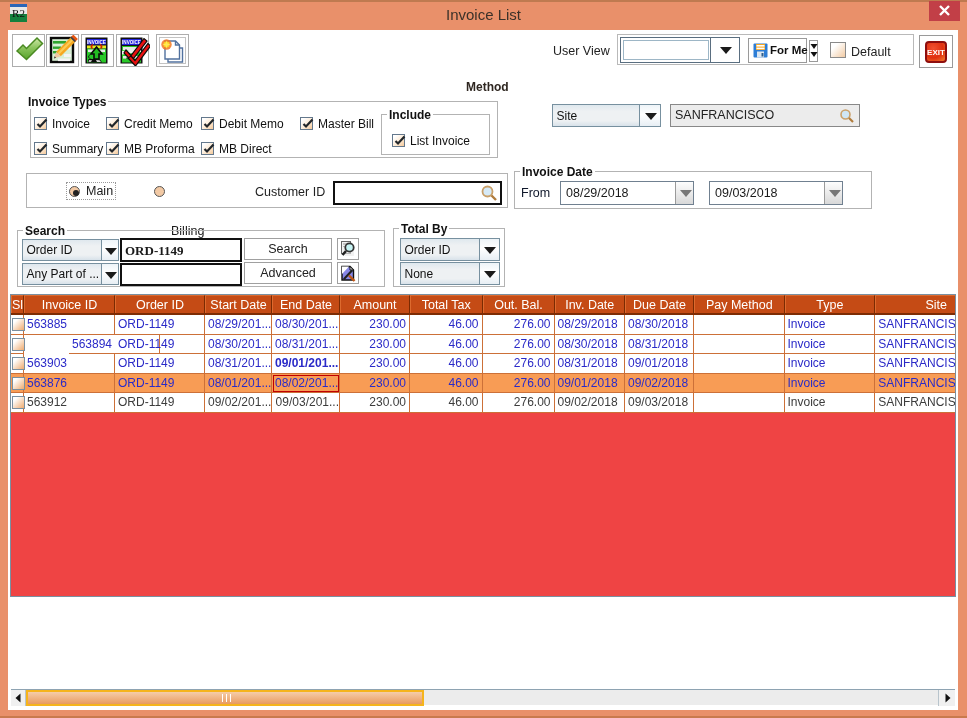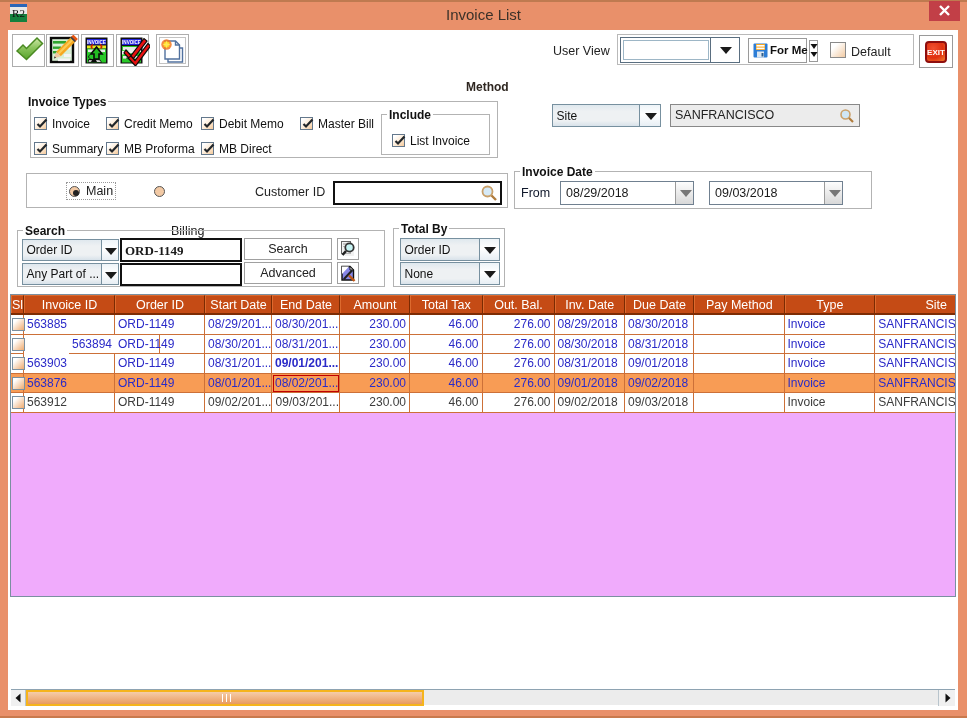--- a/index.html
+++ b/index.html
@@ -304,21 +304,21 @@
       <div class="tri" style="left:4px;top:8px;"></div>
     </div>
 </div>
 <div class="combo" style="left:400px;top:262px;width:100px;height:23px;">
   <span class="txt">None</span>
   <div class="arr" style="width:20px;">
       <div class="tri" style="left:4px;top:8px;"></div>
     </div>
 </div>
 
-<div class="abs" id="grid" style="left:10px;top:294px;width:946px;height:303px;border:1px solid #7a8fa0;background:#f0abfc;overflow:hidden;">
+<div class="abs" id="grid" style="left:10px;top:294px;width:946px;height:303px;border:1px solid #7a8fa0;background:#ef4444;overflow:hidden;">
 <div class="abs" style="left:0;top:0;width:945px;height:20px;background:#c54b15;border-bottom:2px solid #7d2c04;">
 <div class="abs hcell" style="left:0px;top:0;width:13px;height:18px;text-align:center;">Sl</div>
 <div class="abs hcell" style="left:13px;top:0;width:91px;height:18px;text-align:center;">Invoice ID</div>
 <div class="abs hcell" style="left:104px;top:0;width:90px;height:18px;text-align:center;">Order ID</div>
 <div class="abs hcell" style="left:194px;top:0;width:67px;height:18px;text-align:center;">Start Date</div>
 <div class="abs hcell" style="left:261px;top:0;width:68px;height:18px;text-align:center;">End Date</div>
 <div class="abs hcell" style="left:329px;top:0;width:70px;height:18px;text-align:center;">Amount</div>
 <div class="abs hcell" style="left:399px;top:0;width:72.5px;height:18px;text-align:center;">Total Tax</div>
 <div class="abs hcell" style="left:471.5px;top:0;width:72.0px;height:18px;text-align:center;">Out. Bal.</div>
 <div class="abs hcell" style="left:543.5px;top:0;width:70.5px;height:18px;text-align:center;">Inv. Date</div>

